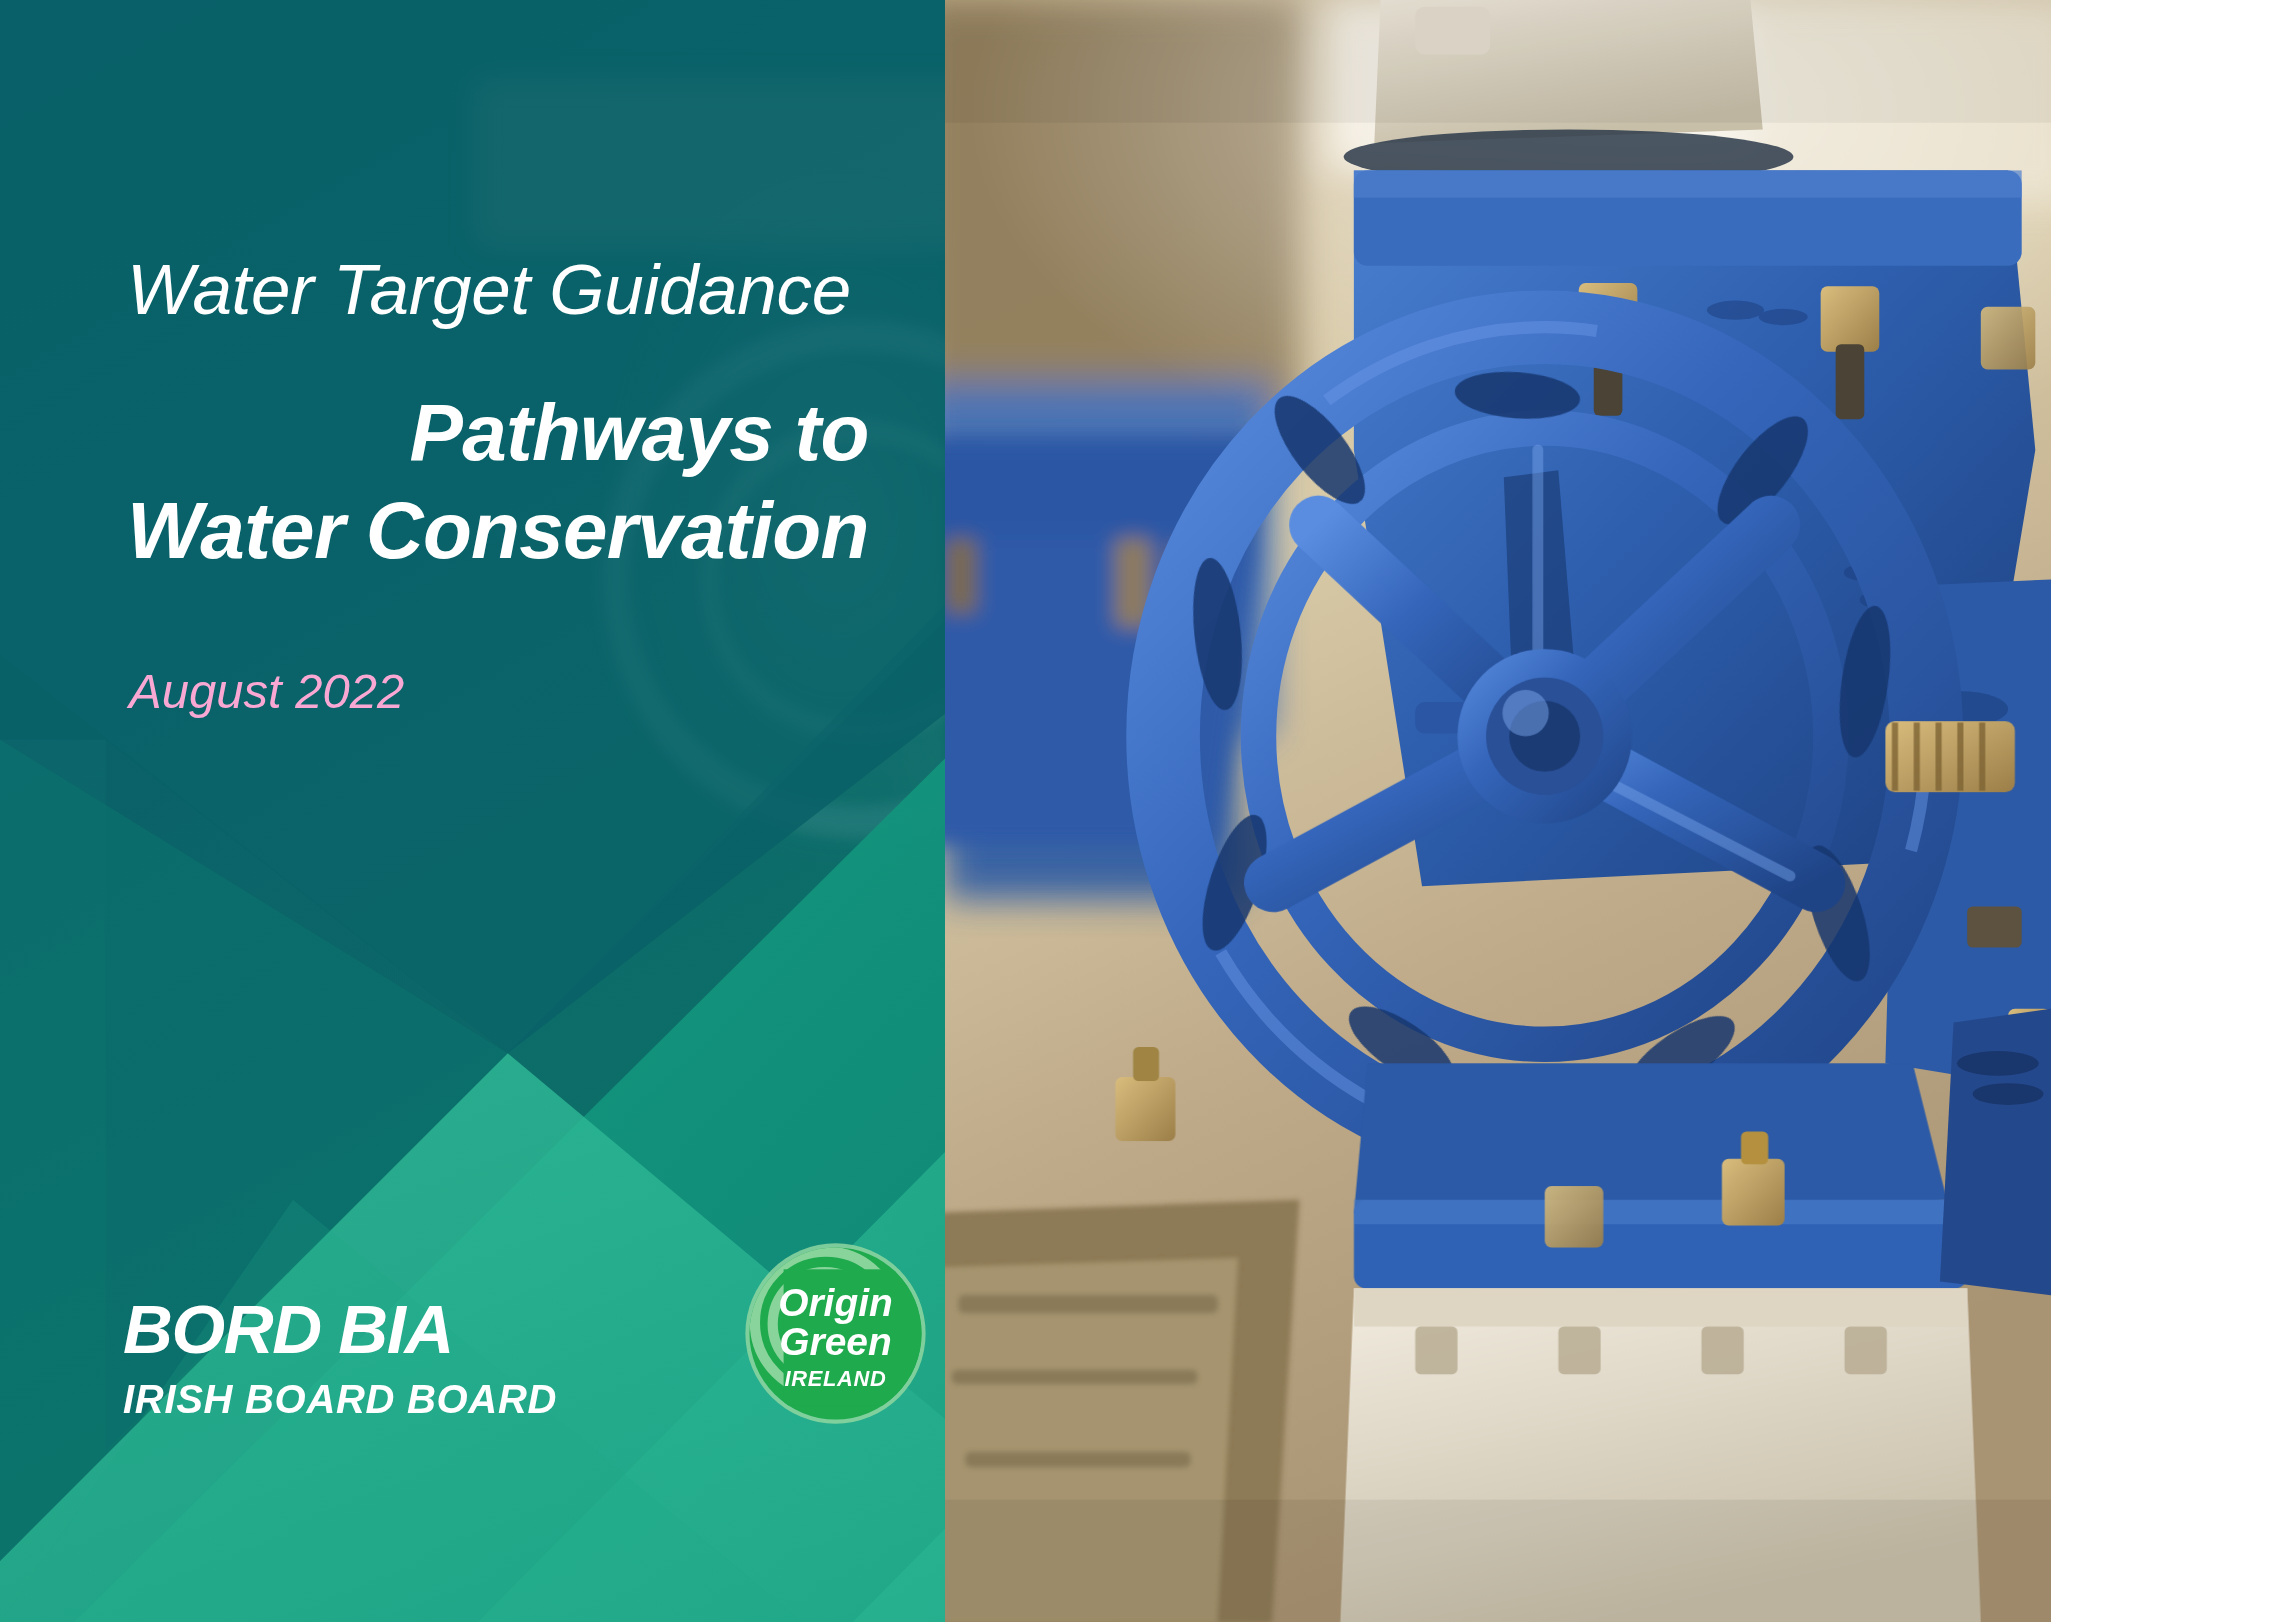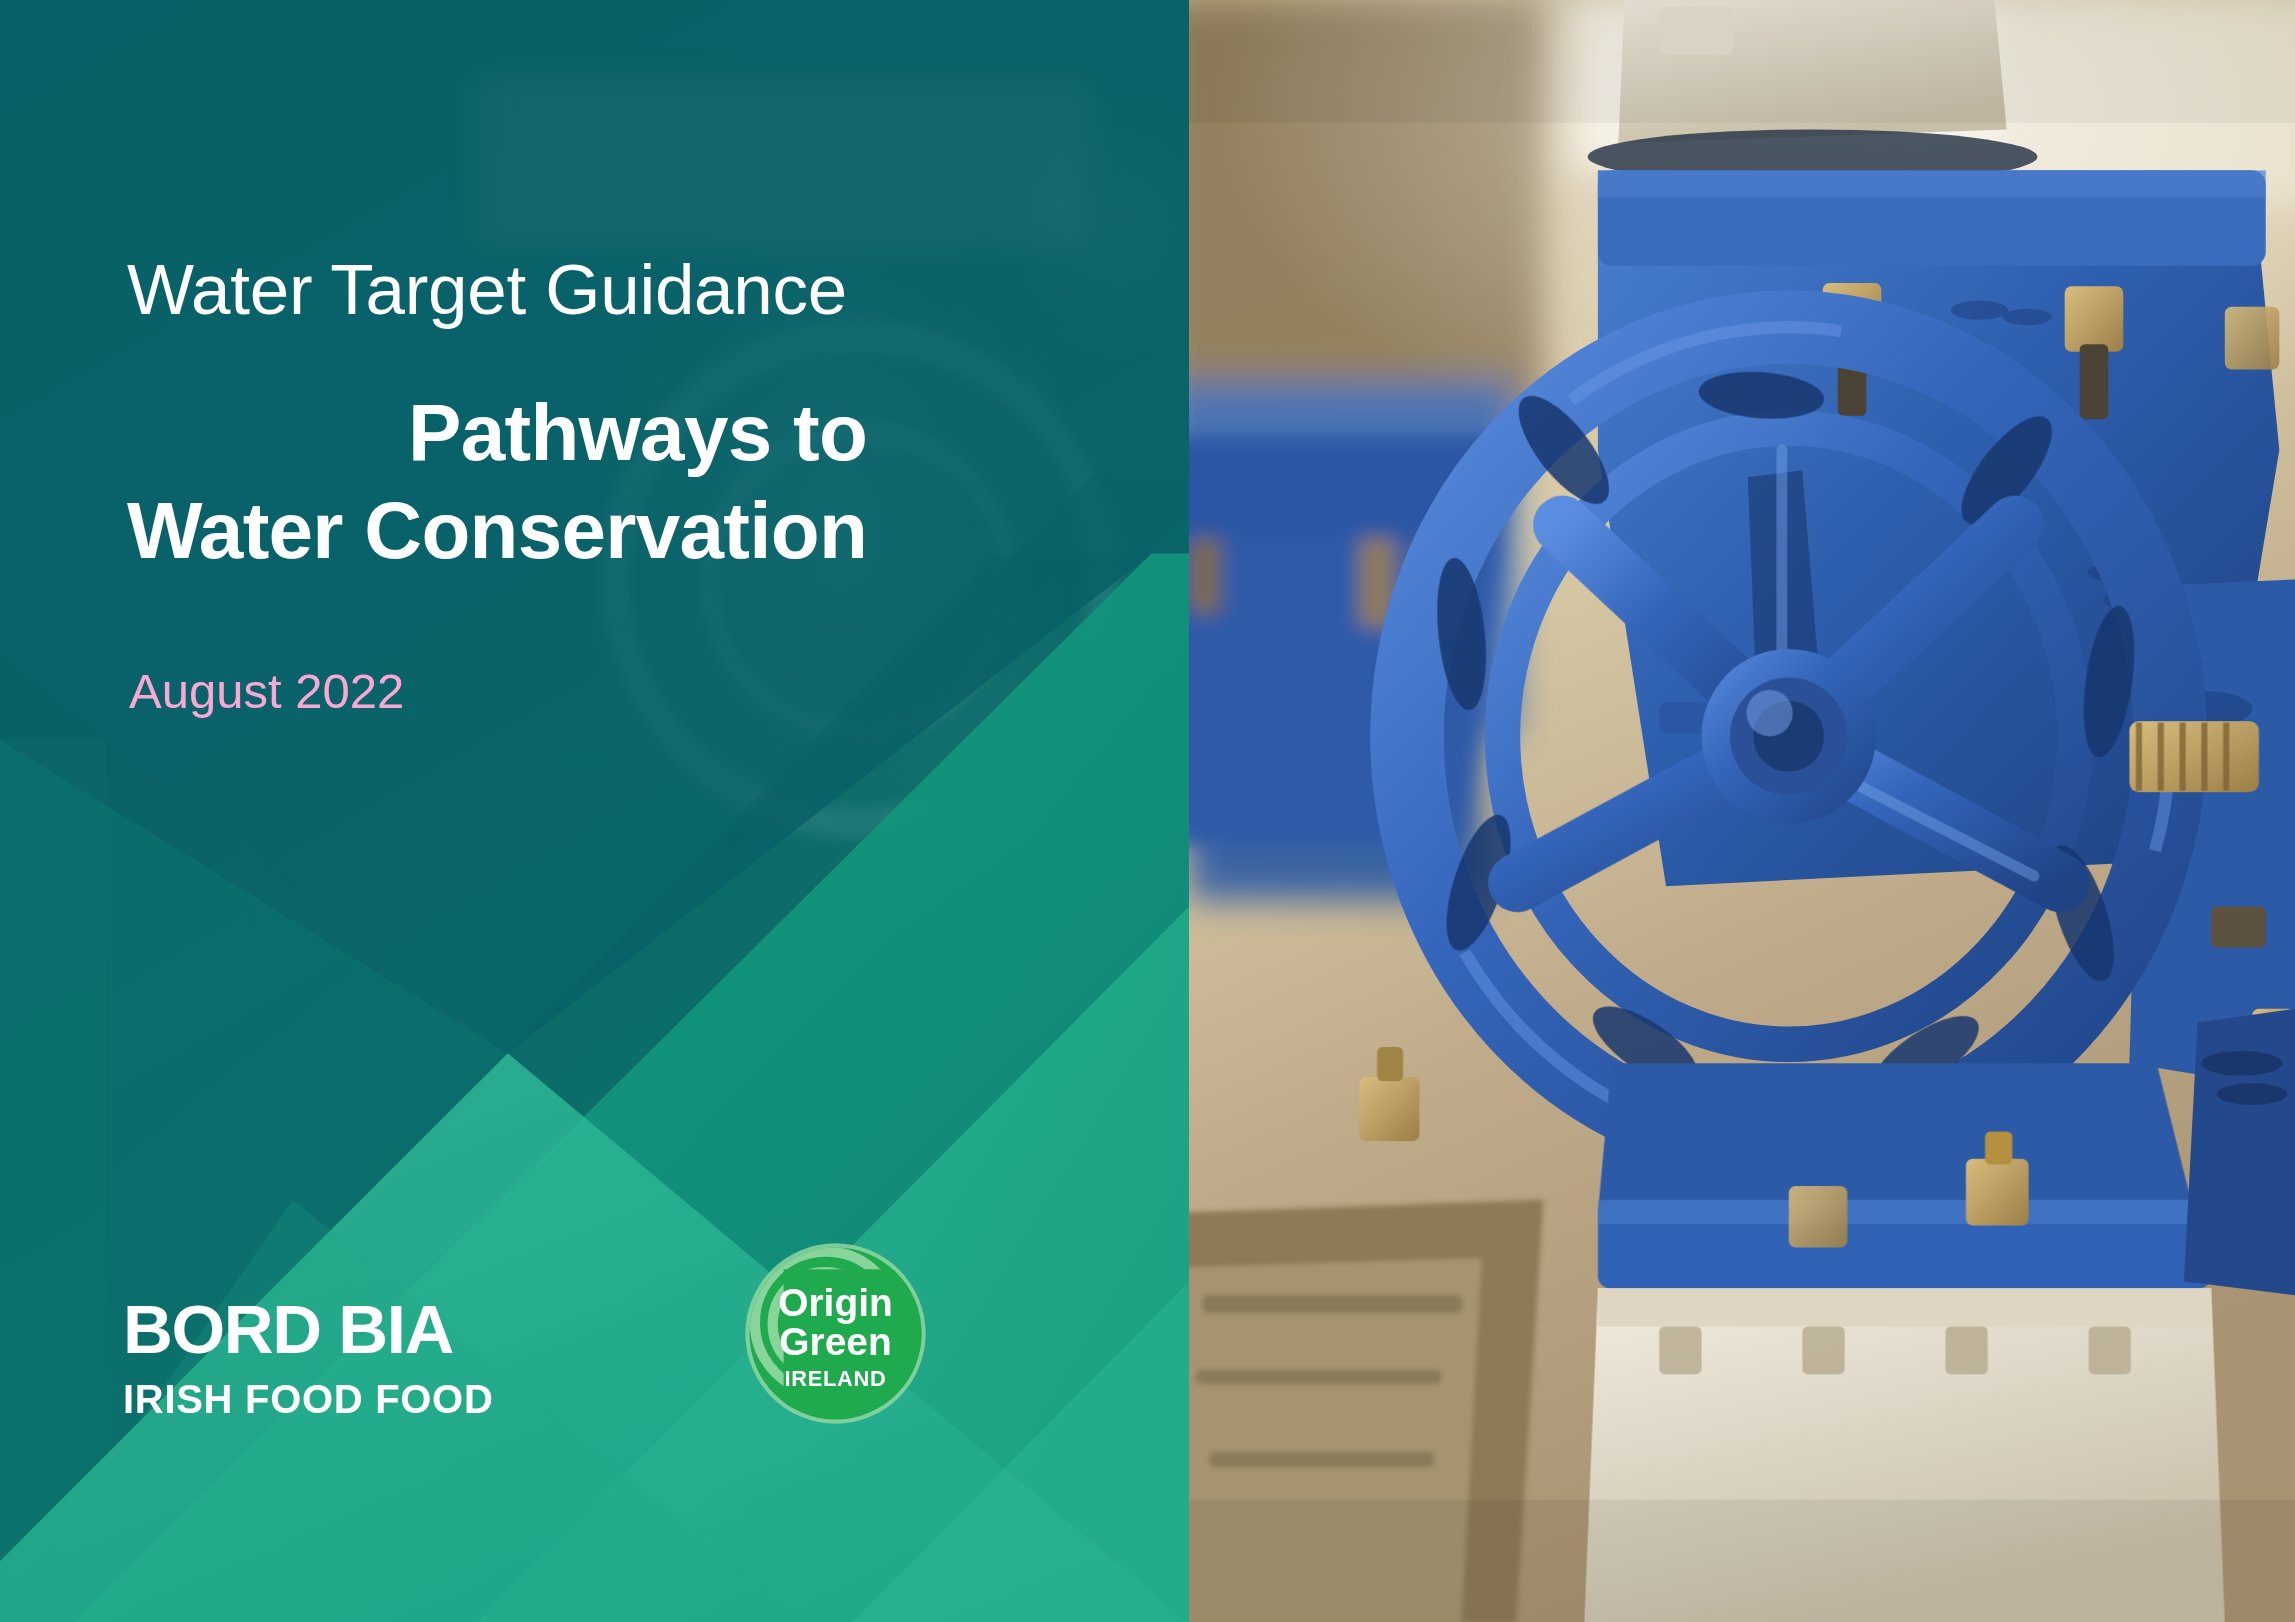--- a/index.html
+++ b/index.html
@@ -14,24 +14,25 @@
   .cover {
     position:relative;
     width:2295px; height:1623px;
     display:flex;
     overflow:hidden;
   }
 
   
   .left-panel {
     position:relative;
-    width:1189px;
+    width:945px;
     height:1623px;
     background:#0b6168;
     overflow:hidden;
+    font-style:italic;
   }
 
   
   .ghost-photo {
     position:absolute;
     inset:0;
     opacity:0.18;
     background:
       radial-gradient(ellipse 354px 518px at 838px 518px, rgba(180,215,225,0.55) 0%, rgba(120,170,185,0.25) 45%, rgba(0,0,0,0) 72%),
       radial-gradient(ellipse 225px 327px at 1036px 838px, rgba(190,225,235,0.40) 0%, rgba(0,0,0,0) 70%),
@@ -219,21 +220,21 @@
 
       <div class="eyebrow">Water Target Guidance</div>
 
       <div class="maintitle">Pathways to
 Water Conservation</div>
 
       <div class="date">August 2022</div>
 
       <div class="bordbia">
         <div class="bordbia-main">BORD BIA</div>
-        <div class="bordbia-sub">IRISH FOOD FOOD</div>
+        <div class="bordbia-sub">IRISH BOARD BOARD</div>
       </div>
 
       <div class="origin-green">
         <svg class="og-svg" viewBox="0 0 268 268" xmlns="http://www.w3.org/2000/svg">
           <defs>
             <clipPath id="ogClip">
                 <circle cx="134" cy="134" r="126"></circle>
               </clipPath>
           </defs>
           <circle cx="134" cy="134" r="132" fill="#8fd6a0" opacity="0.85"></circle>

